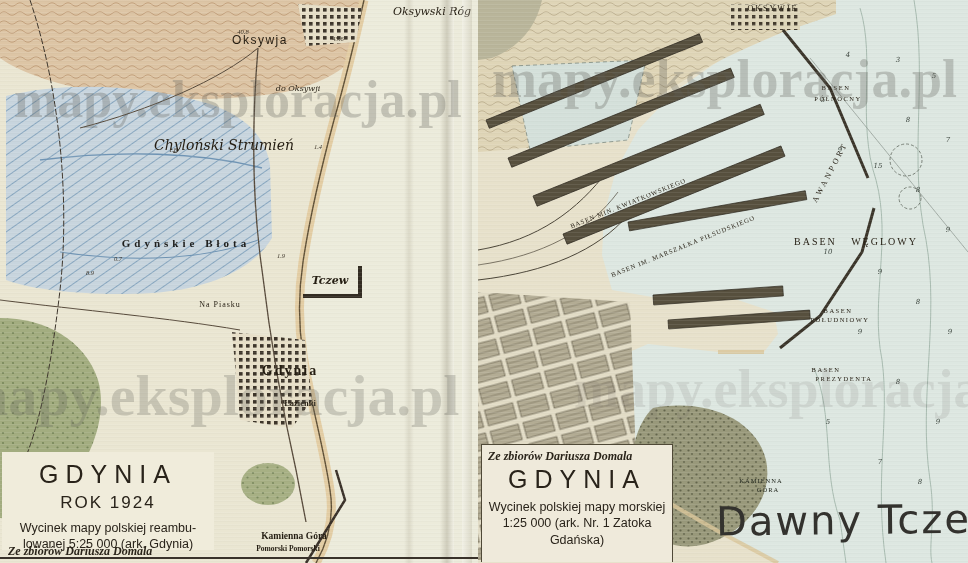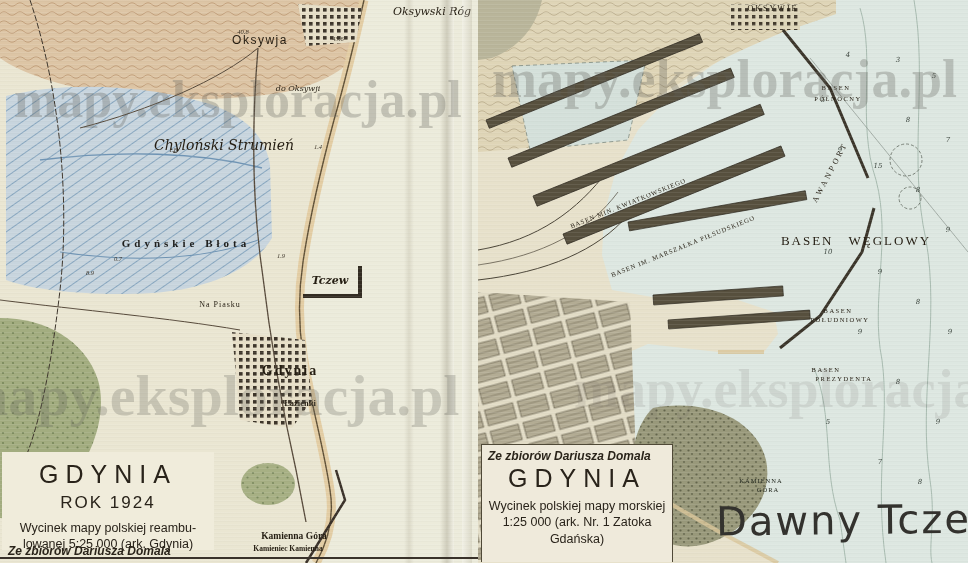--- a/index.html
+++ b/index.html
@@ -19,21 +19,21 @@
          color:#3d463f;z-index:4;font-family:"DejaVu Serif",serif;}
   .watermark{position:absolute;font-family:"Liberation Serif",serif;font-weight:bold;
          white-space:nowrap;pointer-events:none;z-index:8;}
   .legend{position:absolute;z-index:9;text-align:center;color:#29231a;}
   #legend-left{left:2px;top:452px;width:212px;background:#f0ecdb;padding-top:6px;height:92px;}
   #legend-right{left:3px;top:444px;width:190px;height:117px;background:#efeadb;
                 border:1.5px solid #4f4937;border-bottom:none;text-align:center;}
   .legend-title{font-family:"Liberation Sans",sans-serif;font-size:25px;letter-spacing:7px;margin-top:2px;}
   .legend-year{font-family:"Liberation Sans",sans-serif;font-size:17px;letter-spacing:2px;margin-top:4px;}
   .legend-desc{font-family:"Liberation Sans",sans-serif;font-size:12.5px;line-height:1.3;margin-top:7px;}
-  .credit{font-family:Liberation Sans, sans-serif;font-style:italic;font-weight:bold;
+  .credit{font-family:Liberation Serif, serif;font-style:italic;font-weight:bold;
           font-size:12px;color:#2a241a;white-space:nowrap;}
   .crease{position:absolute;top:0;height:563px;pointer-events:none;z-index:7;}
   .rule{position:absolute;background:#39322a;z-index:9;}
   .overlay-text{position:absolute;font-family:"DejaVu Sans",sans-serif;font-size:40px;
           letter-spacing:2px;color:#33322e;z-index:10;transform:rotate(-.6deg);white-space:nowrap;}
 </style>
 </head>
 <body>
 
 <div class="stage">
@@ -99,21 +99,21 @@
     <span class="lbl sans" style="left:260px;top:40px;font-size:12px;letter-spacing:1.5px;">Oksywja</span>
     <span class="lbl script" style="left:432px;top:11px;font-size:11px;">Oksywski Róg</span>
     <span class="lbl script" style="left:250px;top:88px;font-size:8px;margin-left:48px;">do Oksywji</span>
     <span class="lbl script" style="left:224px;top:145px;font-size:14px;">Chyloński Strumień</span>
     <span class="lbl" style="left:186px;top:243px;font-size:11px;letter-spacing:4px;font-weight:bold;color:#20201e;">Gdyńskie Błota</span>
     <span class="lbl script" style="left:330px;top:280px;font-size:11px;font-weight:bold;">Tczew</span>
     <span class="lbl" style="left:220px;top:304px;font-size:8px;letter-spacing:1px;">Na Piasku</span>
     <span class="lbl" style="left:290px;top:371px;font-size:14px;font-weight:600;letter-spacing:2px;">Gdynia</span>
     <span class="lbl" style="left:300px;top:403px;font-size:8.5px;font-weight:bold;">Łazienki</span>
     <span class="lbl" style="left:294px;top:536px;font-size:9.5px;font-weight:bold;">Kamienna Góra</span>
-    <span class="lbl" style="left:288px;top:548px;font-size:7.5px;font-weight:bold;">Kamieniec Kamienna</span>
+    <span class="lbl" style="left:288px;top:548px;font-size:7.5px;font-weight:bold;">Pomorski Pomorski</span>
 
     <span class="lbl tiny" style="left:243px;top:31px;">40.8</span>
     <span class="lbl tiny" style="left:338px;top:38px;">45.6</span>
     <span class="lbl tiny" style="left:318px;top:146px;">1.4</span>
     <span class="lbl tiny" style="left:173px;top:149px;">1.8</span>
     <span class="lbl tiny" style="left:118px;top:258px;">0.7</span>
     <span class="lbl tiny" style="left:90px;top:272px;">8.9</span>
     <span class="lbl tiny" style="left:281px;top:255px;">1.9</span>
 
     <div class="legend" id="legend-left">
@@ -195,21 +195,21 @@
 
     <span class="watermark" style="left:14px;top:48px;font-size:54px;color:rgba(97,95,90,.30);">mapy.eksploracja.pl</span>
     <span class="watermark" style="left:96px;top:358px;font-size:54px;color:rgba(97,95,90,.13);">mapy.eksploracja.pl</span>
 
     <span class="lbl" style="left:295px;top:8px;font-size:8px;letter-spacing:2px;">OKSYWIE</span>
     <span class="lbl" style="left:358px;top:87px;font-size:6.5px;letter-spacing:1.5px;">BASEN</span>
     <span class="lbl" style="left:360px;top:98px;font-size:6.5px;letter-spacing:1.5px;">PÓŁNOCNY</span>
     <span class="lbl" style="left:352px;top:172px;font-size:8px;letter-spacing:3px;transform:translate(-50%,-50%) rotate(-62deg);">AWANPORT</span>
     <span class="lbl" style="left:150px;top:203px;font-size:6.5px;letter-spacing:1px;transform:translate(-50%,-50%) rotate(-22deg);">BASEN MIN. KWIATKOWSKIEGO</span>
     <span class="lbl" style="left:205px;top:246px;font-size:6.5px;letter-spacing:1px;transform:translate(-50%,-50%) rotate(-22deg);">BASEN IM. MARSZAŁKA PIŁSUDSKIEGO</span>
-    <span class="lbl" style="left:378px;top:241px;font-size:13px;letter-spacing:2px;word-spacing:10px;">BASEN WĘGLOWY</span>
+    <span class="lbl" style="left:378px;top:241px;font-size:10px;letter-spacing:2px;word-spacing:10px;">BASEN WĘGLOWY</span>
     <span class="lbl" style="left:360px;top:310px;font-size:6.5px;letter-spacing:1.5px;">BASEN</span>
     <span class="lbl" style="left:362px;top:319px;font-size:6.5px;letter-spacing:1.5px;">POŁUDNIOWY</span>
     <span class="lbl" style="left:348px;top:369px;font-size:6.5px;letter-spacing:1.5px;">BASEN</span>
     <span class="lbl" style="left:366px;top:378px;font-size:6.5px;letter-spacing:1.5px;">PREZYDENTA</span>
     <span class="lbl" style="left:283px;top:480px;font-size:6.5px;letter-spacing:1px;color:#23281f;">KAMIENNA</span>
     <span class="lbl" style="left:290px;top:489px;font-size:6.5px;letter-spacing:1px;color:#23281f;">GÓRA</span>
 
     <span class="sound" style="left:370px;top:55px;">4</span>
     <span class="sound" style="left:420px;top:60px;">3</span>
     <span class="sound" style="left:456px;top:76px;">5</span>

